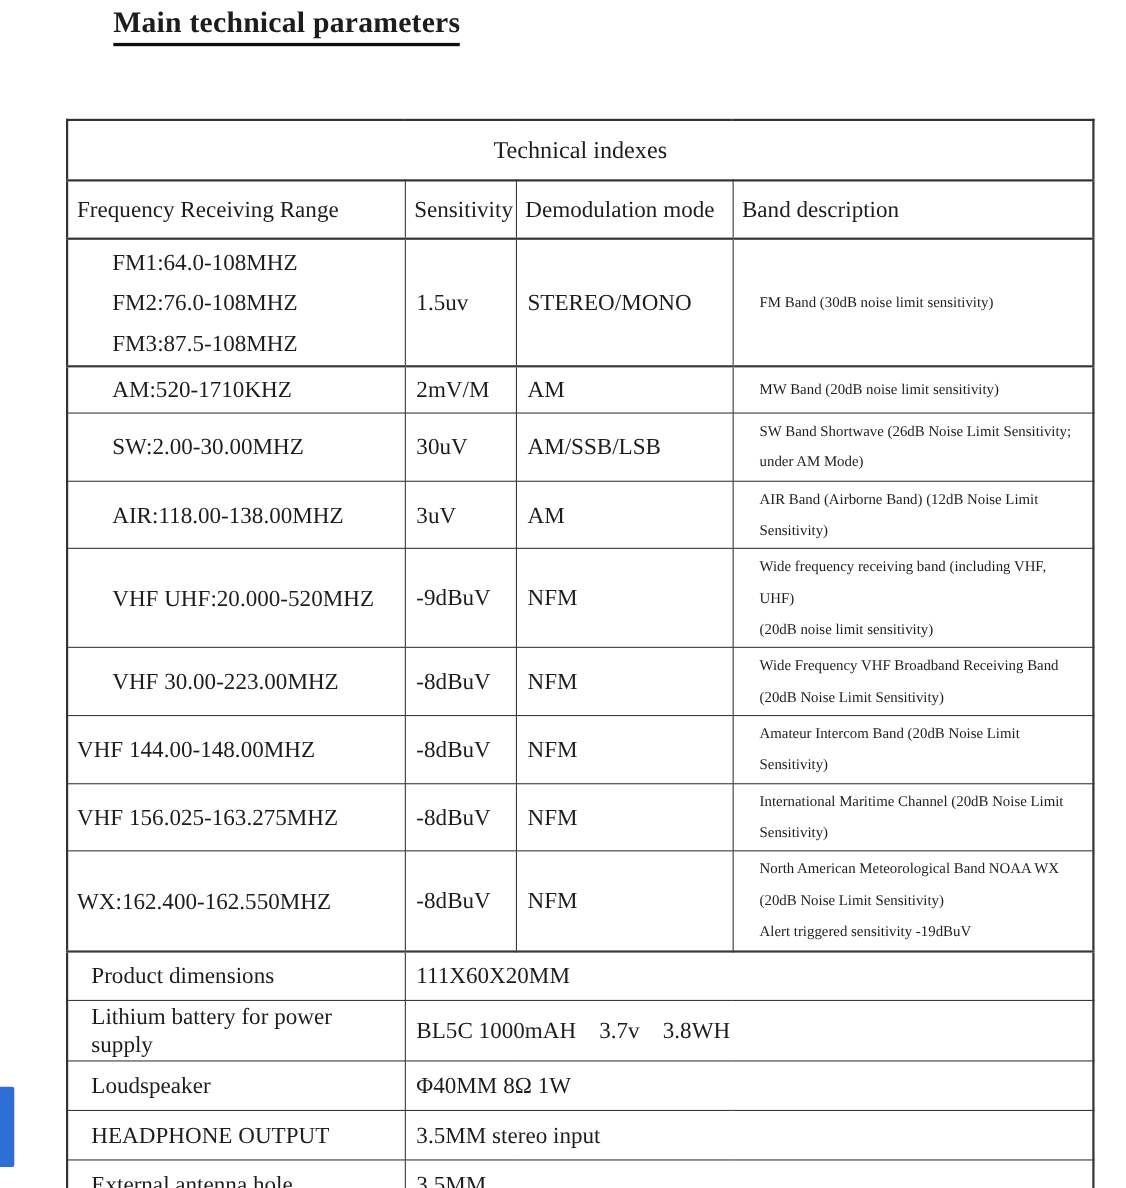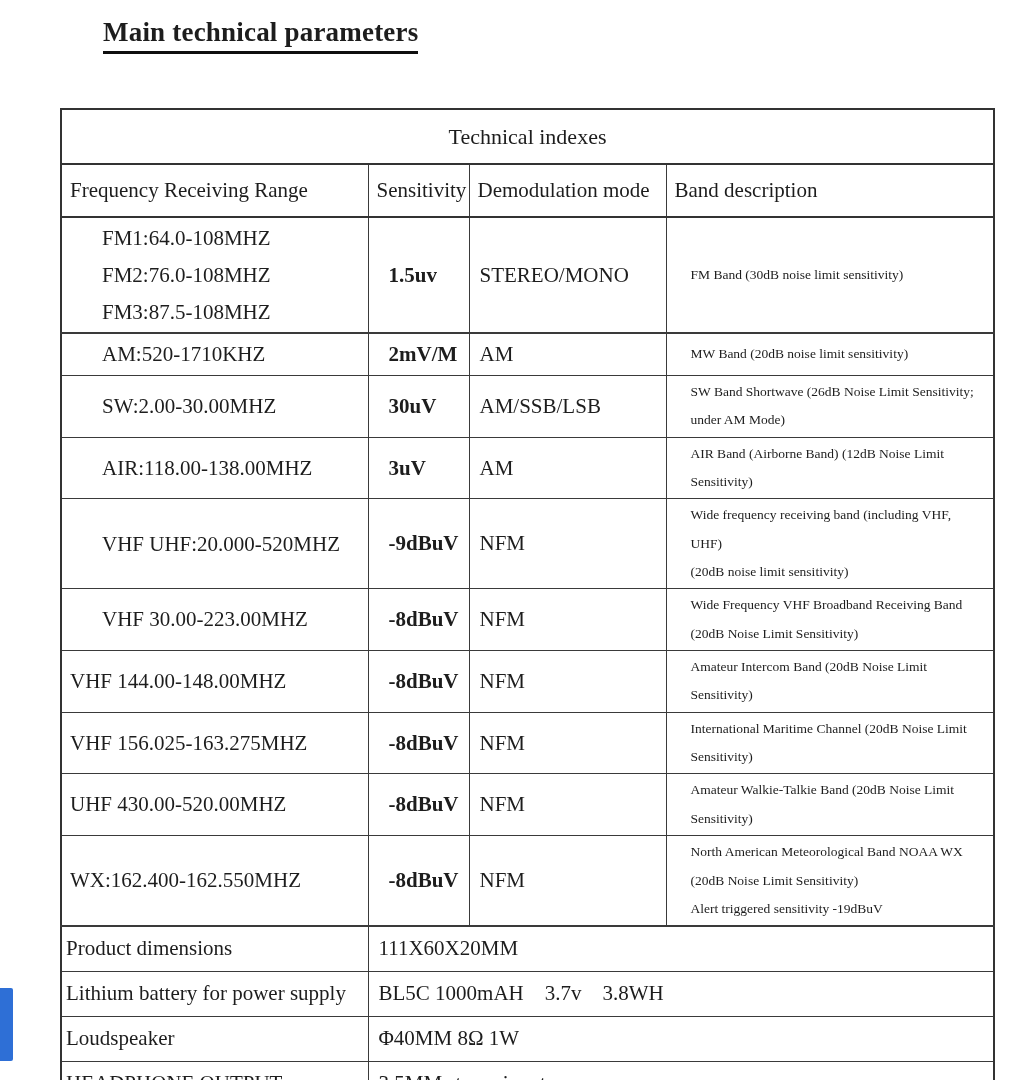--- a/index.html
+++ b/index.html
@@ -1,49 +1,49 @@
 <!DOCTYPE html>
 <html><head>
 <meta charset="utf-8">
 <style>
   html,body{margin:0;padding:0;}
   body{
     width:1024px;height:1080px;background:#ffffff;position:relative;
     font-family:"Liberation Serif","DejaVu Serif",serif;color:#1d1d1d;
     overflow:hidden;
   }
-  .title-wrap{position:absolute;left:103px;top:18px;}
+  .title-wrap{position:absolute;left:103px;top:6px;}
   .page-title{
     display:inline-block;font-size:27px;font-weight:bold;line-height:1.1;
     border-bottom:3px solid #0f0f0f;padding-bottom:3px;margin:0;
     letter-spacing:0.2px;
   }
   table.spec{
     position:absolute;left:60px;top:108px;width:933px;
     border-collapse:collapse;table-layout:fixed;
     border:2px solid #333333;
   }
   td,th{
     border:1px solid #3a3a3a;font-weight:normal;vertical-align:middle;
     font-size:21px;text-align:left;padding:2px 8px;overflow:hidden;
   }
   tr.caption-row th{
     text-align:center;border-bottom:2px solid #333333;font-size:22px;
   }
   tr.header-row th{border-bottom:2px solid #333333;}
   td.freq-cell{white-space:pre-line;line-height:1.75;}
   td.freq-cell.ind{padding-left:40px;}
-  td.sens-cell{padding-left:20px;font-weight:bold;}
+  td.sens-cell{padding-left:10px;}
   td.demod-cell{padding-left:10px;}
   td.desc-cell{
     font-size:13.5px;line-height:2.1;white-space:pre-line;padding-left:24px;
   }
   tr.band-0 td{border-bottom-width:2px;}
   tr.spec-0 td{border-top-width:2px;}
-  td.spec-label{padding-left:4px;}
+  td.spec-label{padding-left:21px;}
   td.spec-value{padding-left:10px;white-space:pre-wrap;margin-left:37px;}
   .edge-bar{
     position:absolute;left:0;top:988px;width:13px;height:73px;
     background:#2e6fd6;border-radius:0 2px 2px 0;
   }
 </style>
 </head>
 <body>
 
 <div class="title-wrap">
@@ -116,27 +116,20 @@
       <td class="demod-cell">NFM</td>
       <td class="desc-cell">Amateur Intercom Band (20dB Noise Limit Sensitivity)</td>
     </tr>
     <tr class="band-8" style="height:59px">
       <td class="freq-cell">VHF 156.025-163.275MHZ</td>
       <td class="sens-cell">-8dBuV</td>
       <td class="demod-cell">NFM</td>
       <td class="desc-cell">International Maritime Channel (20dB Noise Limit
 Sensitivity)</td>
     </tr>
-    <tr class="band-9" style="height:58px">
-      <td class="freq-cell">UHF 430.00-520.00MHZ</td>
-      <td class="sens-cell">-8dBuV</td>
-      <td class="demod-cell">NFM</td>
-      <td class="desc-cell">Amateur Walkie-Talkie Band (20dB Noise Limit
-Sensitivity)</td>
-    </tr>
     <tr class="band-10" style="height:87px">
       <td class="freq-cell">WX:162.400-162.550MHZ</td>
       <td class="sens-cell">-8dBuV</td>
       <td class="demod-cell">NFM</td>
       <td class="desc-cell">North American Meteorological Band NOAA WX
 (20dB Noise Limit Sensitivity)
 Alert triggered sensitivity -19dBuV</td>
     </tr>
 
     <tr class="spec-0" style="height:45px">

